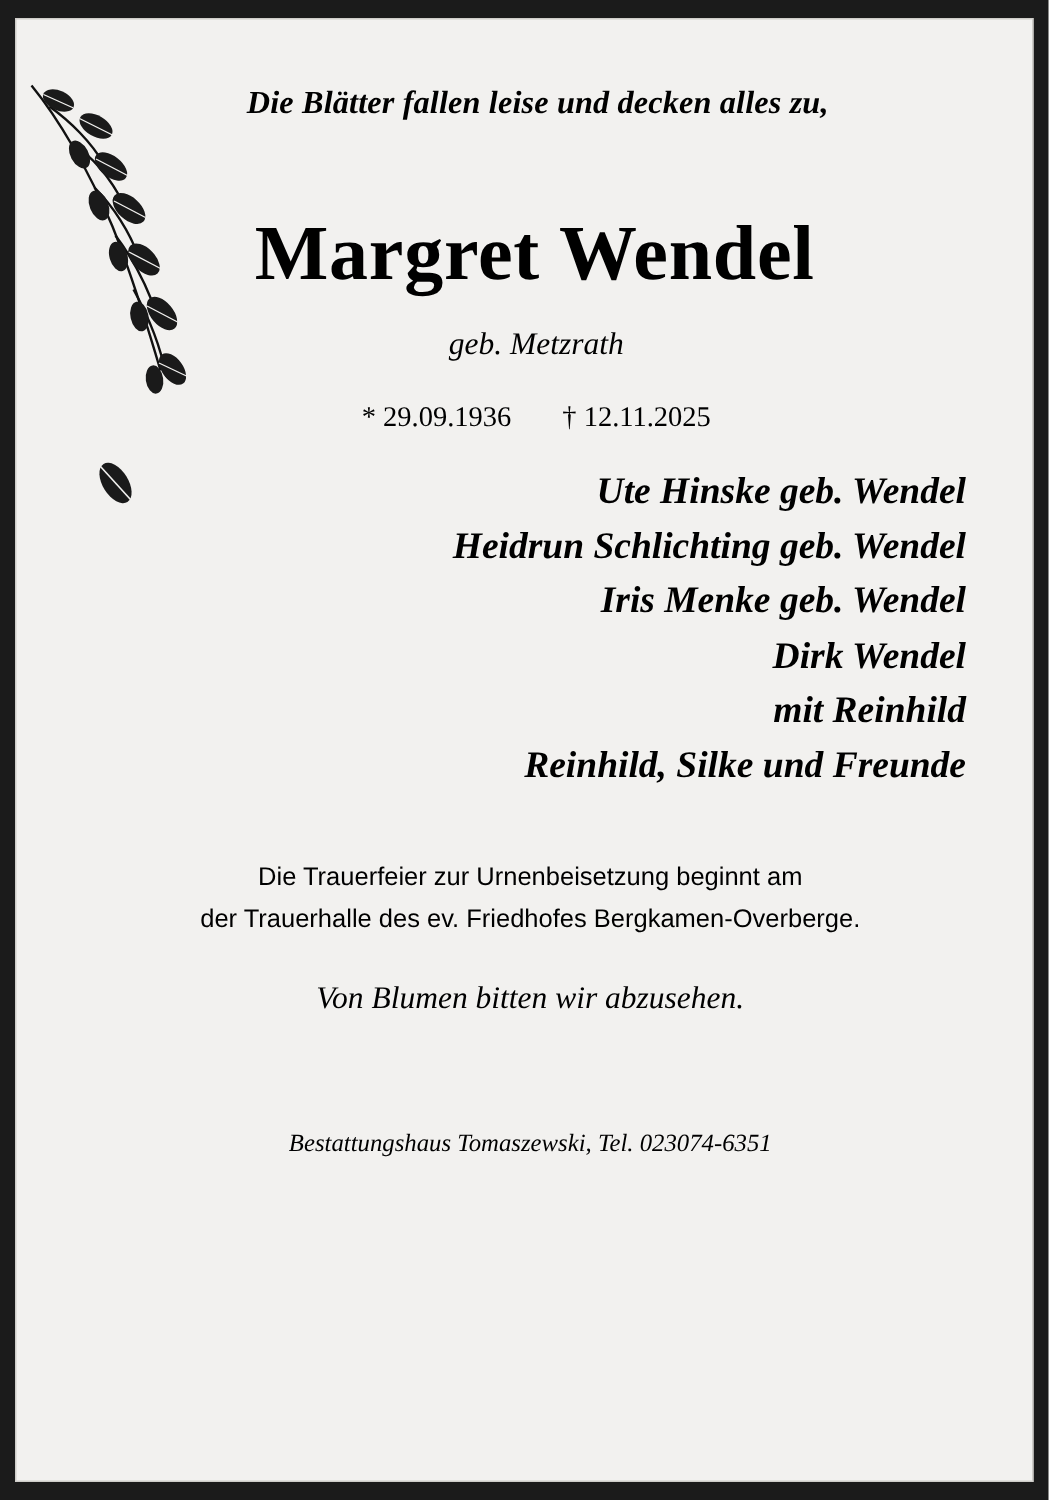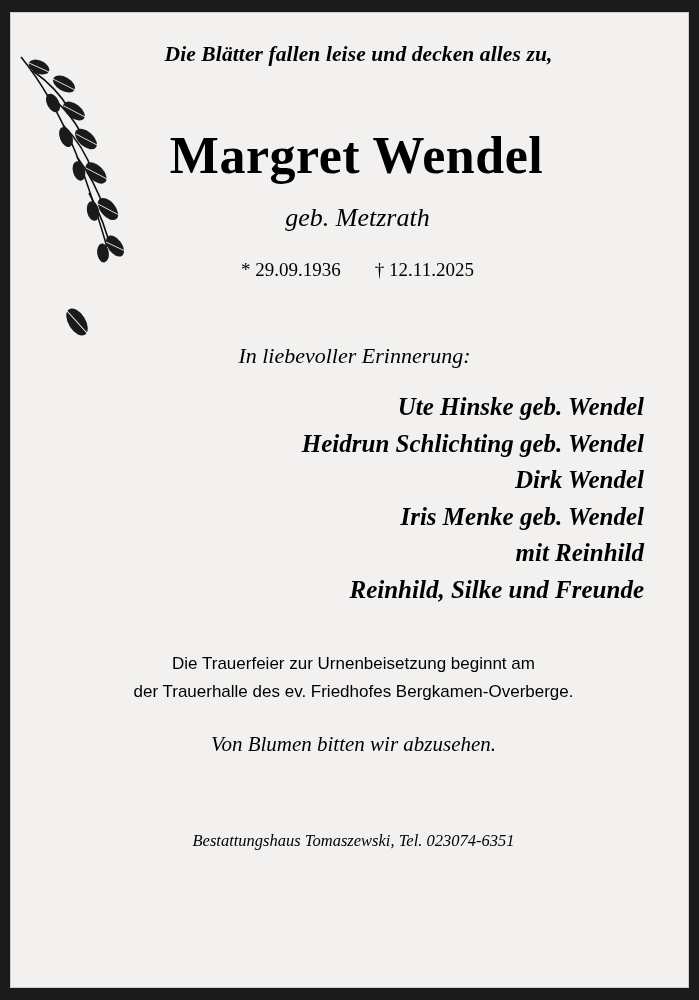--- a/index.html
+++ b/index.html
@@ -30,21 +30,21 @@
     box-sizing: border-box;
     border: 1px solid #cfcdc9;
     overflow: hidden;
   }
   .inner {
     position: absolute;
     left: 0;
     top: 0;
     right: 0;
     bottom: 0;
-    padding: 26px 44px 18px 44px;
+    padding: 40px 44px 18px 44px;
     box-sizing: border-box;
     text-align: center;
     border-radius: 14px;
   }
 
   
   .branch {
     position: absolute;
     left: 6px;
     top: 38px;
@@ -77,21 +77,21 @@
     font-weight: bold;
     font-size: 52px;
     line-height: 58px;
     margin-top: 58px;
     margin-left: 14px;
     letter-spacing: 0.5px;
   }
   .maiden {
     font-family: "Liberation Serif", serif;
     font-style: italic;
-    font-size: 26px;
+    font-size: 21px;
     margin-top: 18px;
     margin-left: 16px;
   }
   .dates {
     font-family: "Liberation Serif", serif;
     font-size: 19px;
     margin-top: 26px;
     margin-left: 16px;
   }
   .dates .gap { display: inline-block; width: 34px; }
@@ -197,37 +197,36 @@
       </div>
 
       <div class="name">Margret Wendel</div>
 
       <div class="maiden">geb. Metzrath</div>
 
       <div class="dates">
         <span>* 29.09.1936</span><span class="gap"></span><span>† 12.11.2025</span>
       </div>
 
-      <div class="memory-intro">In liebevoller Erinnerung:</div>
 
       <div class="survivors">
         <div class="row">
           <span>Ute Hinske</span>
           <span class="geb">geb. Wendel</span>
         </div>
         <div class="row">
           <span>Heidrun Schlichting</span>
           <span class="geb">geb. Wendel</span>
         </div>
         <div class="row">
-          <span>Dirk Wendel</span>
-        </div>
-        <div class="row">
           <span>Iris Menke</span>
           <span class="geb">geb. Wendel</span>
+        </div>
+        <div class="row">
+          <span>Dirk Wendel</span>
         </div>
         <div class="row">
           <span>mit Reinhild</span>
         </div>
         <div class="row">
           <span>Reinhild, Silke und Freunde</span>
         </div>
       </div>
 
       <div class="funeral">

